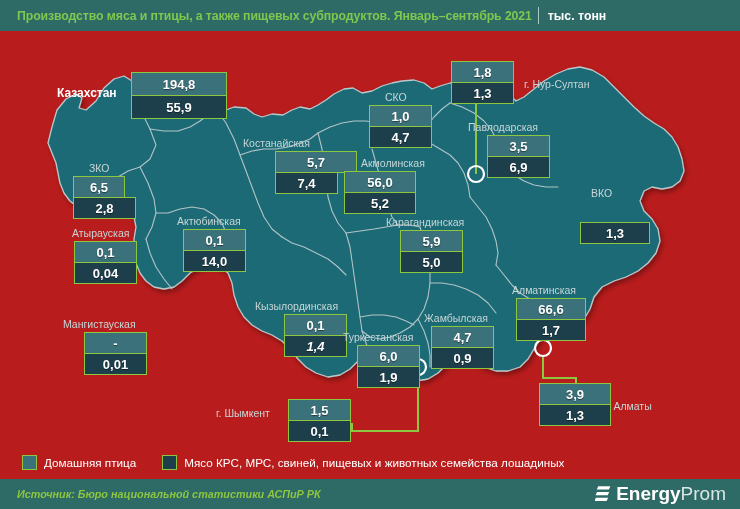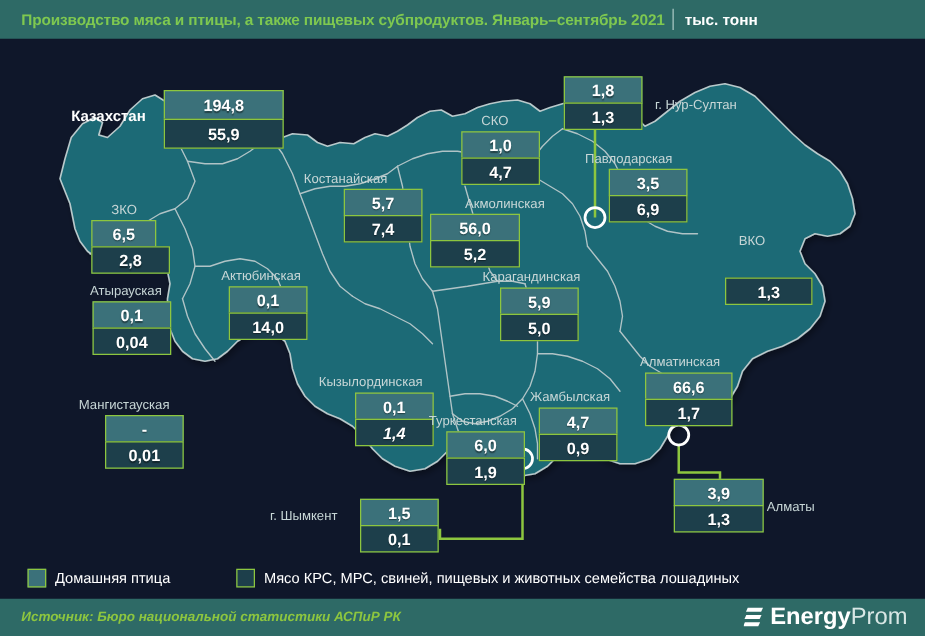--- a/index.html
+++ b/index.html
@@ -1,17 +1,17 @@
 <!DOCTYPE html>
 <html lang="ru"><head>
 <meta charset="utf-8">
 <style>
   html,body{margin:0;padding:0;background:#0f4a55;}
   body{width:740px;height:509px;overflow:hidden;font-family:"Liberation Sans",sans-serif;}
-  #page{position:relative;width:740px;height:509px;background:#0f172a;}
+  #page{position:relative;width:740px;height:509px;background:#b91c1c;}
 
   
   #header{position:absolute;left:0;top:0;width:740px;height:31px;
           background:#2e6a66;display:flex;align-items:center;}
   #header .ttl{padding-left:17px;font-size:12.3px;font-weight:bold;color:#7ec850;
                letter-spacing:-0.1px;white-space:nowrap;}
   #header .divider{width:1px;height:17px;background:#a9c8c4;margin:0 9px 0 6px;}
   #header .unit{font-size:12.3px;font-weight:bold;color:#ffffff;white-space:nowrap;}
 
   
@@ -24,21 +24,21 @@
   
   .vbox{position:absolute;border:1.5px solid #8dc63f;box-sizing:border-box;
         display:flex;align-items:center;justify-content:center;
         font-size:13px;font-weight:bold;color:#ffffff;
         text-shadow:0 1px 1px rgba(0,0,0,.45);}
   .vbox.top{background:#3b717a;}
   .vbox.bot{background:#1d3f4b;}
 
   
   #legend{position:absolute;left:0;top:445px;width:740px;height:34px;
-          display:flex;align-items:center;gap:27px;}
+          display:flex;align-items:center;}
   .lgitem{display:flex;align-items:center;margin-left:22px;}
   .lgbox{width:15px;height:15px;border:1.5px solid #8dc63f;box-sizing:border-box;}
   .lgbox.l{background:#3b717a;}
   .lgbox.d{background:#1d3f4b;}
   .lgtxt{margin-left:7px;font-size:11.7px;color:#ffffff;white-space:nowrap;}
   .lgitem.second{margin-left:26px;}
 
   
   #footer{position:absolute;left:0;top:479px;width:740px;height:30px;
           background:#2e6a66;display:flex;align-items:center;}
@@ -171,28 +171,28 @@
 
     <span class="rlabel" style="left:63px;top:287px;">Мангистауская</span>
     <div class="vbox top" style="left:84px;top:301px;width:63px;height:22px;">-</div>
     <div class="vbox bot" style="left:84px;top:322px;width:63px;height:22px;">0,01</div>
 
     <span class="rlabel" style="left:177px;top:184px;">Актюбинская</span>
     <div class="vbox top" style="left:183px;top:198px;width:63px;height:22px;">0,1</div>
     <div class="vbox bot" style="left:183px;top:219px;width:63px;height:22px;">14,0</div>
 
     <span class="rlabel" style="left:243px;top:106px;">Костанайская</span>
-    <div class="vbox top" style="left:275px;top:120px;width:63px;height:22px;">5,7</div>
+    <div class="vbox top" style="left:275px;top:120px;width:82px;height:22px;">5,7</div>
     <div class="vbox bot" style="left:275px;top:141px;width:63px;height:22px;">7,4</div>
 
     <span class="rlabel" style="left:385px;top:60px;">СКО</span>
     <div class="vbox top" style="left:369px;top:74px;width:63px;height:22px;">1,0</div>
     <div class="vbox bot" style="left:369px;top:95px;width:63px;height:22px;">4,7</div>
 
-    <span class="rlabel" style="left:372px;top:126px;">Акмолинская</span>
+    <span class="rlabel" style="left:361px;top:126px;">Акмолинская</span>
     <div class="vbox top" style="left:344px;top:140px;width:72px;height:22px;">56,0</div>
     <div class="vbox bot" style="left:344px;top:161px;width:72px;height:22px;">5,2</div>
 
     <span class="rlabel" style="left:524px;top:47px;">г. Нур-Султан</span>
     <div class="vbox top" style="left:451px;top:30px;width:63px;height:22px;">1,8</div>
     <div class="vbox bot" style="left:451px;top:51px;width:63px;height:22px;">1,3</div>
 
     <span class="rlabel" style="left:468px;top:90px;">Павлодарская</span>
     <div class="vbox top" style="left:487px;top:104px;width:63px;height:22px;">3,5</div>
     <div class="vbox bot" style="left:487px;top:125px;width:63px;height:22px;">6,9</div>

